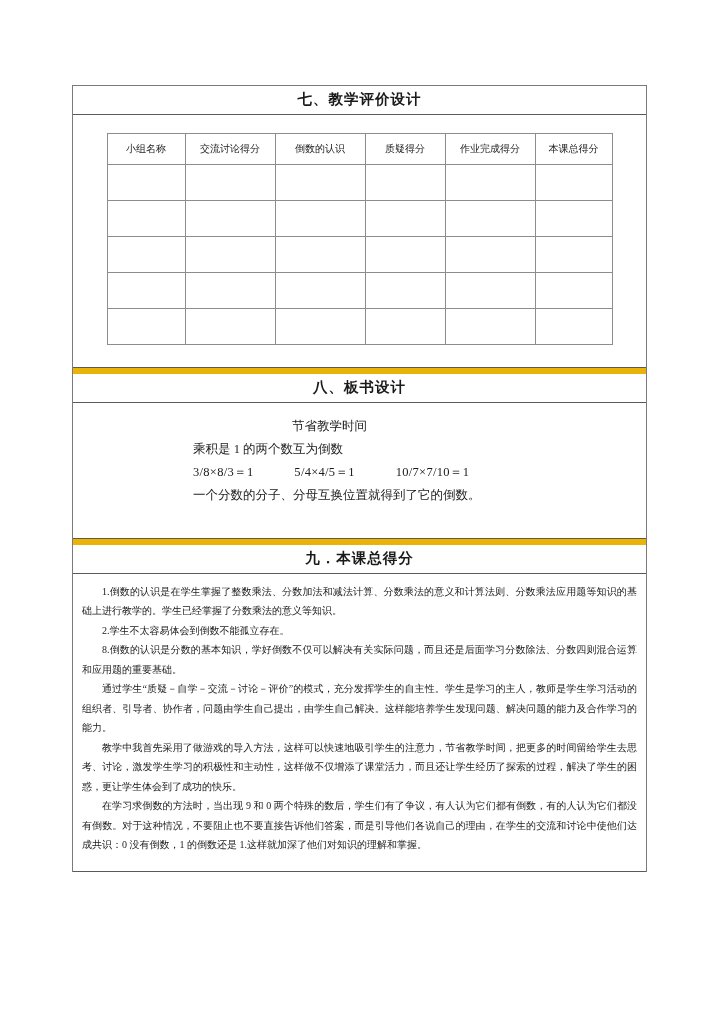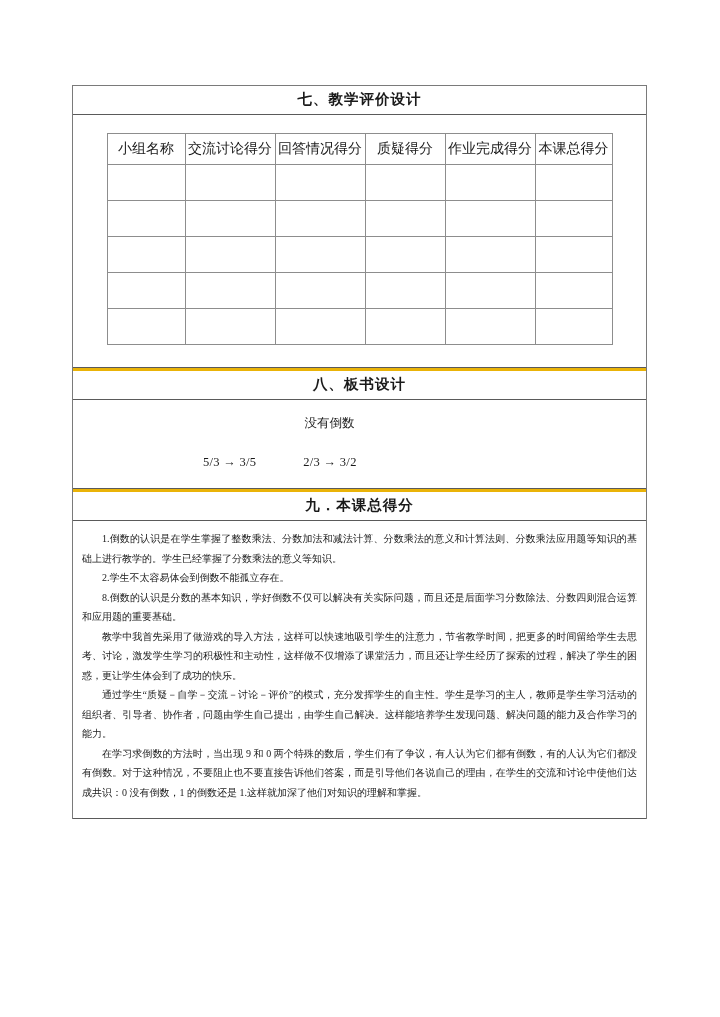--- a/index.html
+++ b/index.html
@@ -23,21 +23,21 @@
     width: 575px;
     box-sizing: border-box;
     border: 1px solid #7a7a7a;
     border-bottom: none;
   }
 
   
   .section-header {
     box-sizing: border-box;
     border-bottom: 1px solid #5a5a5a;
-    border-top: 3px solid #eab308;
+    border-top: 6px solid #eab308;
     text-align: center;
     padding: 4px 0 5px 0;
     font-size: 14.5px;
     font-weight: bold;
     letter-spacing: 1px;
     font-family: "Liberation Serif", "DejaVu Serif", serif;
   }
   .section-header.first {
     border-top: none;
   }
@@ -56,21 +56,21 @@
     border-collapse: collapse;
     margin: 0 auto;
     width: 505px;
     table-layout: fixed;
   }
   table.eval td {
     border: 1px solid #8d8d8d;
     height: 35px;
     text-align: center;
     vertical-align: middle;
-    font-size: 14px;
+    font-size: 10px;
     padding: 0 2px;
     font-family: "Liberation Serif", "DejaVu Serif", serif;
   }
   table.eval tr.head td {
     height: 30px;
   }
   table.eval col.c0 { width: 78px; }
   table.eval col.c1 { width: 90px; }
   table.eval col.c2 { width: 90px; }
   table.eval col.c3 { width: 80px; }
@@ -137,21 +137,21 @@
             <col class="c1">
             <col class="c2">
           <col class="c3">
             <col class="c4">
             <col class="c5">
         </colgroup>
         <tbody>
           <tr class="head">
             <td>小组名称</td>
             <td>交流讨论得分</td>
-            <td>回答情况得分</td>
+            <td>倒数的认识</td>
             <td>质疑得分</td>
             <td>作业完成得分</td>
             <td>本课总得分</td>
           </tr>
           <tr>
             <td></td>
             <td></td>
             <td></td>
             <td></td>
             <td></td>
@@ -191,36 +191,40 @@
           </tr>
         </tbody>
       </table>
     </div>
   </div>
 
   <div class="section-header">八、板书设计</div>
 
   <div class="section-body">
     <div class="board">
-      <div class="line centered">没有倒数</div>
+      <div class="line centered">节省教学时间</div>
+      <div class="line">乘积是 1 的两个数互为倒数</div>
+      <div class="line math">
+        <span>3/8×8/3＝1</span>
+        <span class="sp-lg"></span>
+        <span>5/4×4/5＝1</span>
+        <span class="sp-lg"></span>
+        <span>10/7×7/10＝1</span>
+      </div>
+      <div class="line">一个分数的分子、分母互换位置就得到了它的倒数。</div>
       <div class="gap"></div>
-      <div class="line indent-sm math">
-        <span>5/3 → 3/5</span>
-        <span class="sp-md"></span>
-        <span>2/3 → 3/2</span>
-      </div>
     </div>
   </div>
 
   <div class="section-header">九．本课总得分</div>
 
   <div class="section-body">
     <div class="reflect">
       <p>1.倒数的认识是在学生掌握了整数乘法、分数加法和减法计算、分数乘法的意义和计算法则、分数乘法应用题等知识的基础上进行教学的。学生已经掌握了分数乘法的意义等知识。</p>
       <p>2.学生不太容易体会到倒数不能孤立存在。</p>
       <p>8.倒数的认识是分数的基本知识，学好倒数不仅可以解决有关实际问题，而且还是后面学习分数除法、分数四则混合运算和应用题的重要基础。</p>
+      <p>通过学生“质疑－自学－交流－讨论－评价”的模式，充分发挥学生的自主性。学生是学习的主人，教师是学生学习活动的组织者、引导者、协作者，问题由学生自己提出，由学生自己解决。这样能培养学生发现问题、解决问题的能力及合作学习的能力。</p>
       <p>教学中我首先采用了做游戏的导入方法，这样可以快速地吸引学生的注意力，节省教学时间，把更多的时间留给学生去思考、讨论，激发学生学习的积极性和主动性，这样做不仅增添了课堂活力，而且还让学生经历了探索的过程，解决了学生的困惑，更让学生体会到了成功的快乐。</p>
-      <p>通过学生“质疑－自学－交流－讨论－评价”的模式，充分发挥学生的自主性。学生是学习的主人，教师是学生学习活动的组织者、引导者、协作者，问题由学生自己提出，由学生自己解决。这样能培养学生发现问题、解决问题的能力及合作学习的能力。</p>
       <p>在学习求倒数的方法时，当出现 9 和 0 两个特殊的数后，学生们有了争议，有人认为它们都有倒数，有的人认为它们都没有倒数。对于这种情况，不要阻止也不要直接告诉他们答案，而是引导他们各说自己的理由，在学生的交流和讨论中使他们达成共识：0 没有倒数，1 的倒数还是 1.这样就加深了他们对知识的理解和掌握。</p>
     </div>
   </div>
 
 </div>
 
 </body></html>

